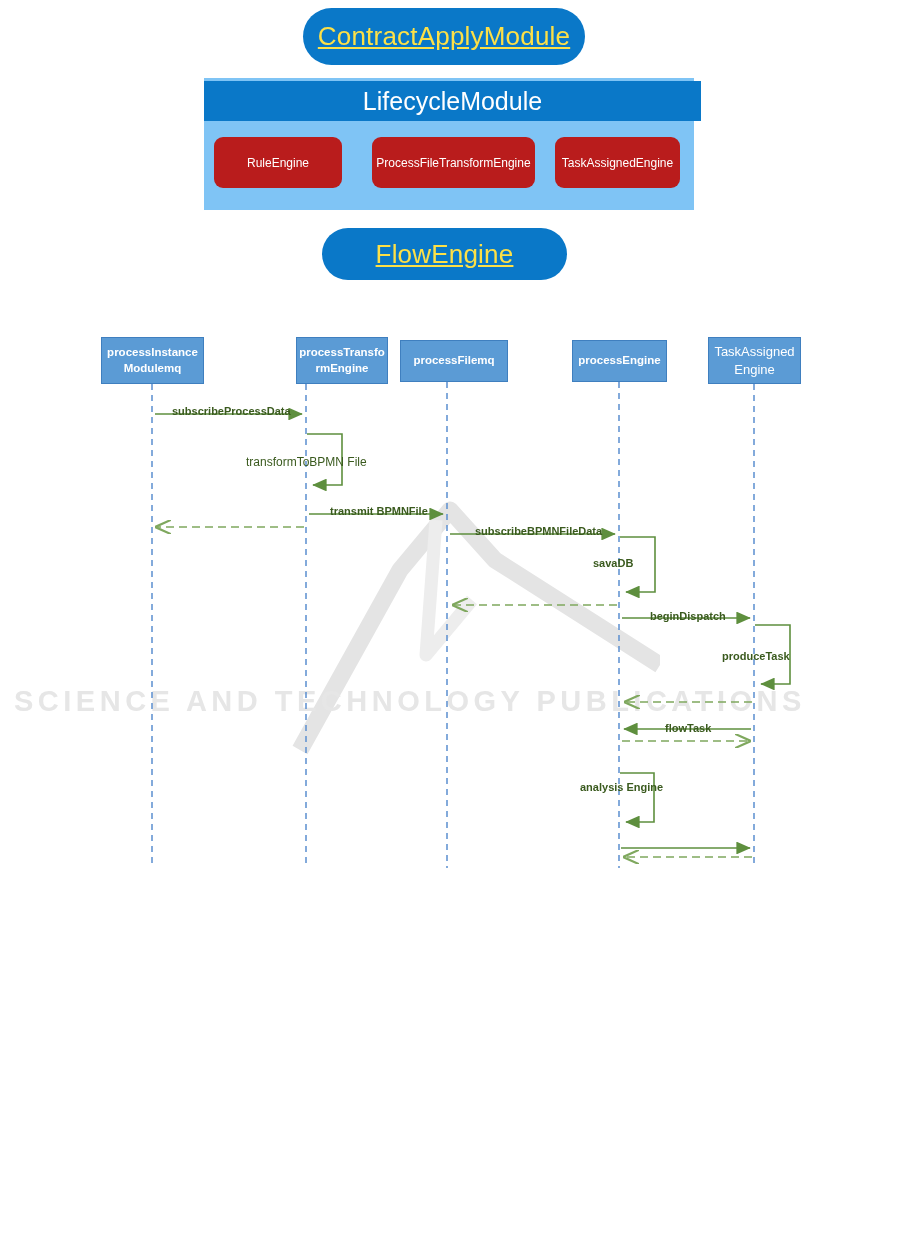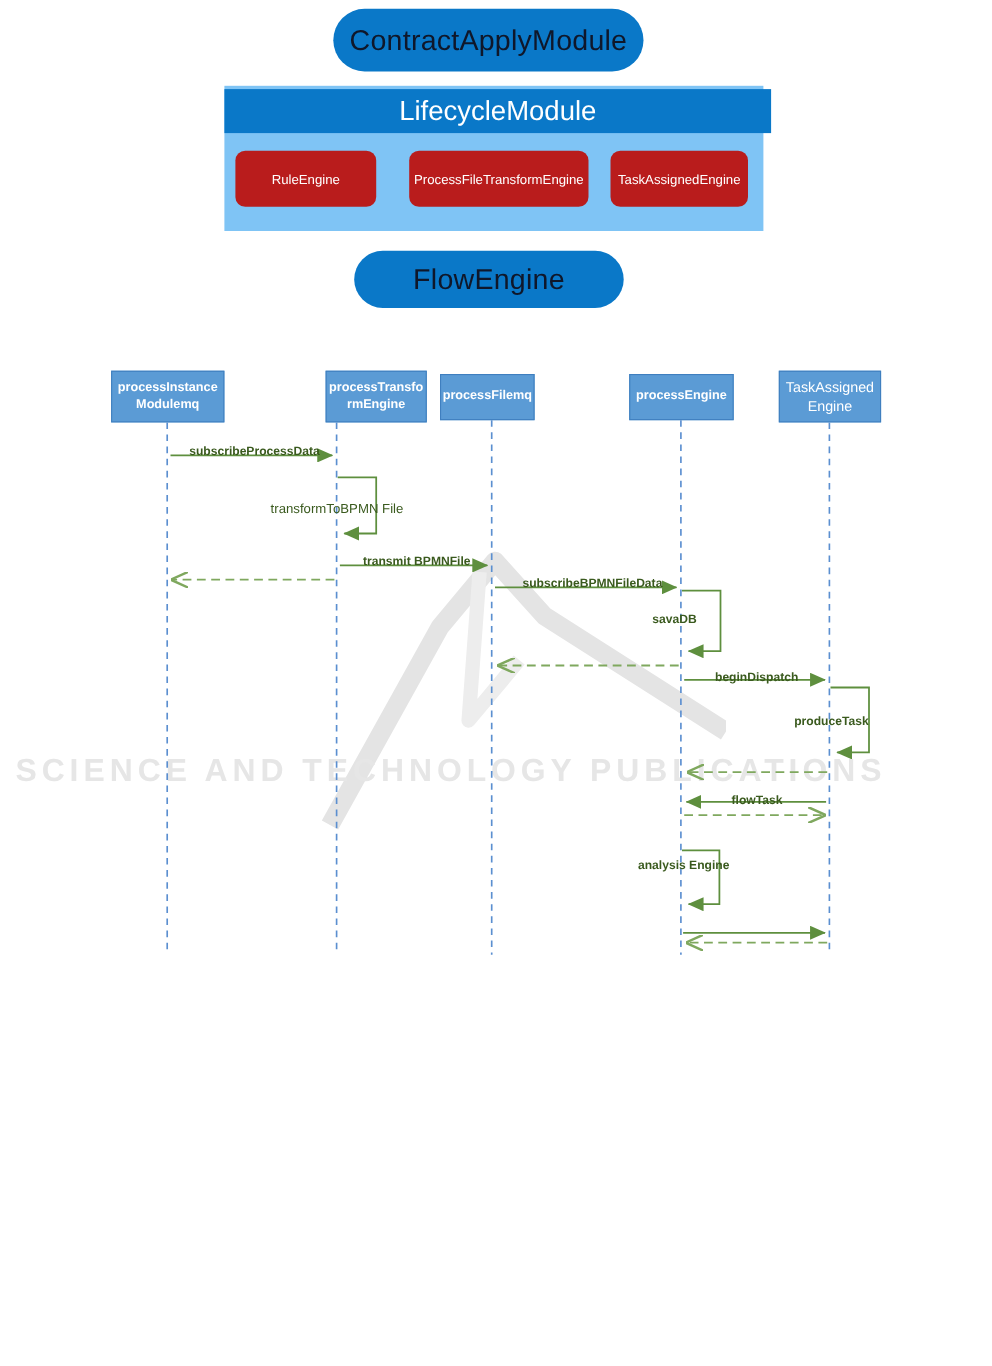--- a/index.html
+++ b/index.html
@@ -20,26 +20,27 @@
     position: absolute;
     left: 0; top: 0;
     width: 902px;
     height: 300px;
   }
 
   .pill {
     position: absolute;
     background: #0A78C8;
     border-radius: 34px;
-    color: #0f172a;
+    color: #fde047;
     display: flex;
     align-items: center;
     justify-content: center;
     font-weight: 400;
     letter-spacing: 0.2px;
+    text-decoration: underline;
   }
   #contract-apply-module {
     left: 303px; top: 8px;
     width: 282px; height: 57px;
     font-size: 26px;
   }
   #flow-engine {
     left: 322px; top: 228px;
     width: 245px; height: 52px;
     font-size: 26px;
@@ -183,21 +184,21 @@
     </span>
   </div>
 
   <div class="participant-box" style="left:260px; top:337px; width:92px; height:47px;margin-left:36px;">
     <span>
       <span>processTransfo</span><br>
       <span>rmEngine</span>
     </span>
   </div>
 
-  <div class="participant-box" style="left:400px; top:340px; width:86px; height:42px;">
+  <div class="participant-box" style="left:400px; top:340px; width:108px; height:42px;">
     <span>processFilemq</span>
   </div>
 
   <div class="participant-box" style="left:572px; top:340px; width:95px; height:42px;">
     <span>processEngine</span>
   </div>
 
   <div class="participant-box" style="left:708px; top:337px; width:93px; height:47px; font-weight:normal; font-size:13px;">
     <span>
       <span>TaskAssigned</span><br>

